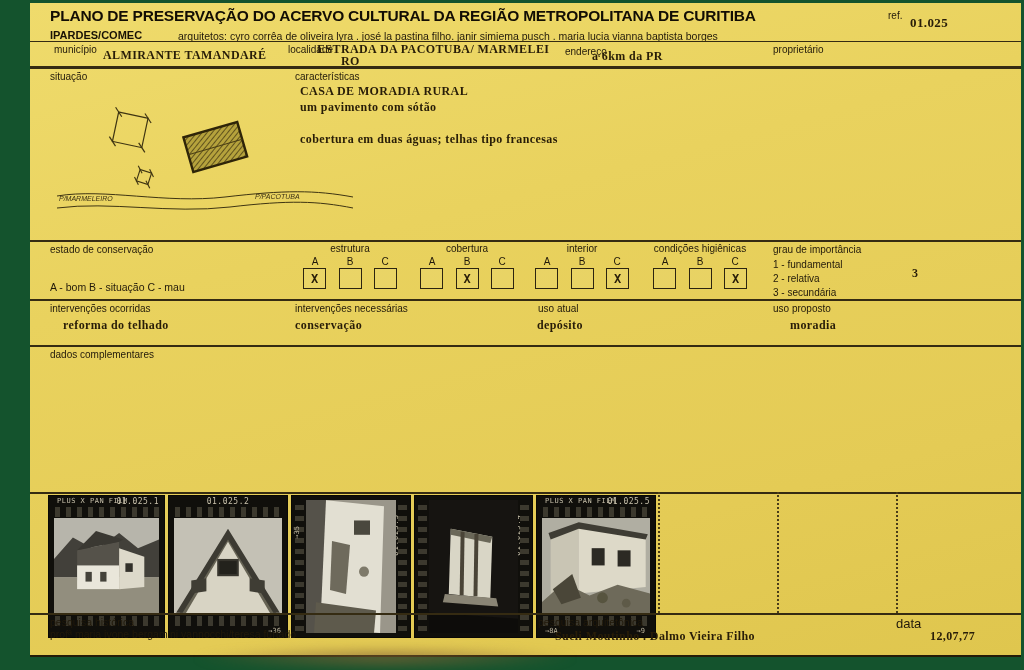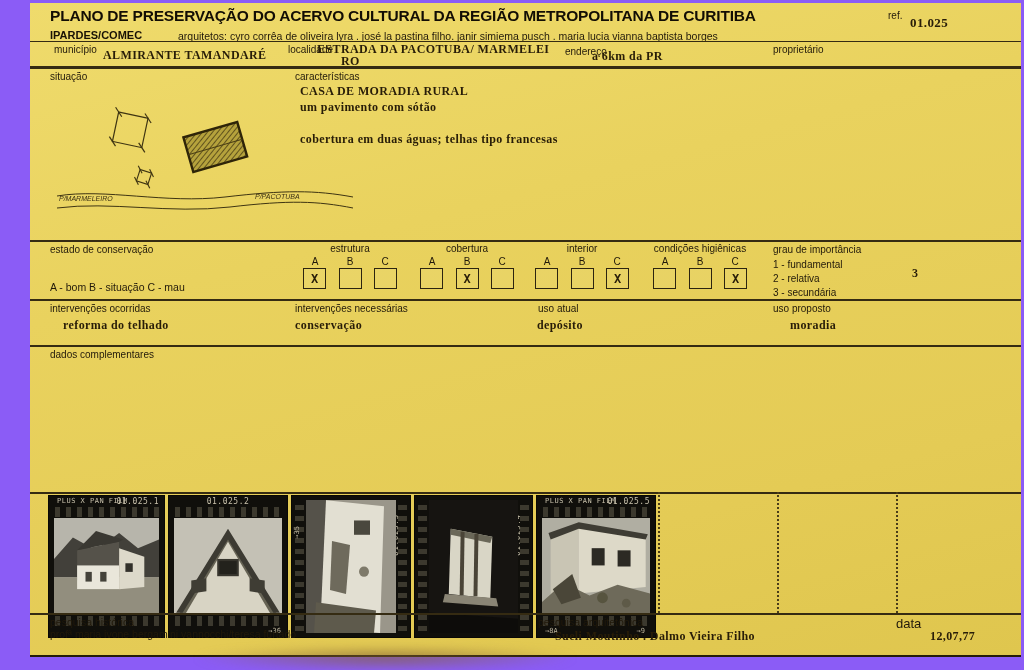--- a/index.html
+++ b/index.html
@@ -1,16 +1,16 @@
 <!DOCTYPE html>
 <html><head>
 <meta charset="utf-8">
 <style>
   html,body{margin:0;padding:0;background:#0e0b06;}
-  #stage{position:relative;width:1024px;height:670px;background:#8b5cf6;overflow:hidden;
+  #stage{position:relative;width:1024px;height:670px;background:#14532d;overflow:hidden;
          font-family:"Liberation Sans",sans-serif;}
   #card{position:absolute;left:30px;top:3px;width:991px;height:652px;
         background:linear-gradient(165deg,#efdb6c 0%,#e9d25e 35%,#e4cb55 75%,#dfc64e 100%);
         border-bottom:2px solid #241c08;}
   .hline{position:absolute;left:0;right:0;background:#352b12;}
   .lbl{position:absolute;font-size:10px;color:#21190a;white-space:nowrap;}
   .lbl-b{position:absolute;font-size:11px;font-weight:700;color:#191205;white-space:nowrap;}
   .type{position:absolute;font-family:Liberation Serif, serif;font-weight:700;
         font-size:12px;color:#281d08;white-space:nowrap;letter-spacing:.4px;}
   .title{position:absolute;left:20px;top:4px;font-size:15.5px;font-weight:700;color:#120d04;

